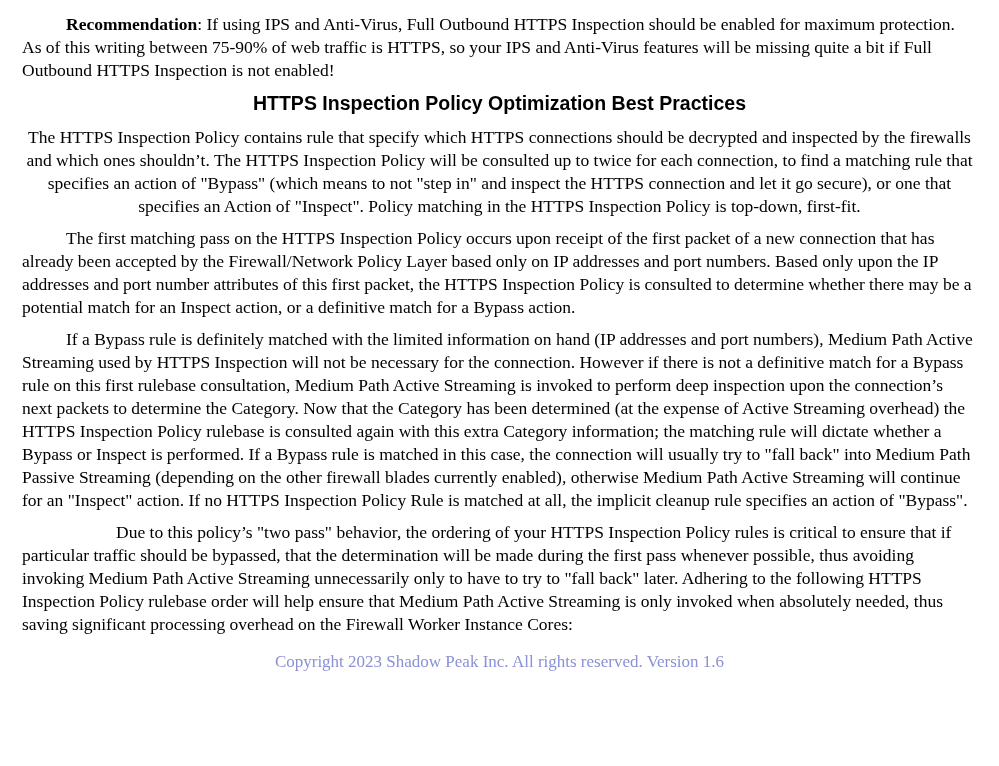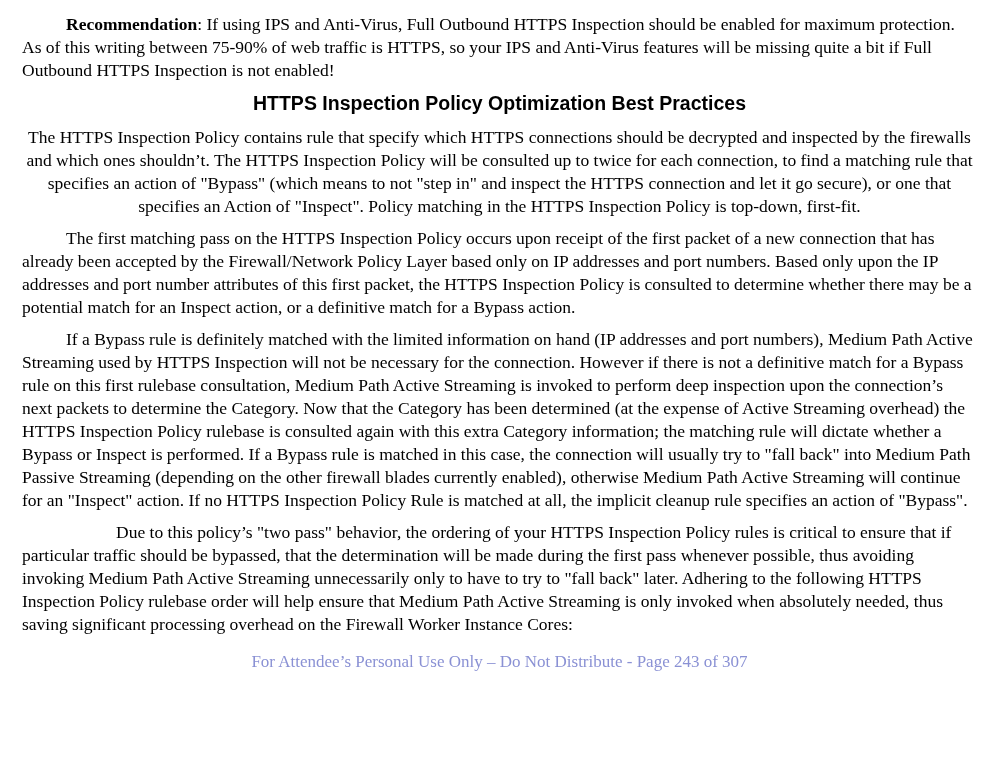--- a/index.html
+++ b/index.html
@@ -57,16 +57,16 @@
 
   <p class="body-para no-indent">The HTTPS Inspection Policy contains rule that specify which HTTPS connections should be decrypted and inspected by the firewalls and which ones shouldn’t.  The HTTPS Inspection Policy will be consulted up to twice for each connection, to find a matching rule that specifies an action of "Bypass" (which means to not "step in" and inspect the HTTPS connection and let it go secure), or one that specifies an Action of "Inspect".  Policy matching in the HTTPS Inspection Policy is top-down, first-fit.</p>
 
   <p class="body-para indent-1">The first matching pass on the HTTPS Inspection Policy occurs upon receipt of the first packet of a new connection that has already been accepted by the Firewall/Network Policy Layer based only on IP addresses and port numbers.  Based only upon the IP addresses and port number attributes of this first packet, the HTTPS Inspection Policy is consulted to determine whether there may be a potential match for an Inspect action, or a definitive match for a Bypass action.</p>
 
   <p class="body-para indent-1">If a Bypass rule is definitely matched with the limited information on hand (IP addresses and port numbers), Medium Path Active Streaming used by HTTPS Inspection will not be necessary for the connection.  However if there is not a definitive match for a Bypass rule on this first rulebase consultation, Medium Path Active Streaming is invoked to perform deep inspection upon the connection’s next packets to determine the Category.  Now that the Category has been determined (at the expense of Active Streaming overhead) the HTTPS Inspection Policy rulebase is consulted again with this extra Category information; the matching rule will dictate whether a Bypass or Inspect is performed.  If a Bypass rule is matched in this case, the connection will usually try to "fall back" into Medium Path Passive Streaming (depending on the other firewall blades currently enabled), otherwise Medium Path Active Streaming will continue for an "Inspect" action.  If no HTTPS Inspection Policy Rule is matched at all, the implicit cleanup rule specifies an action of "Bypass".</p>
 
   <p class="body-para indent-2">Due to this policy’s "two pass" behavior, the ordering of your HTTPS Inspection Policy rules is critical to ensure that if particular traffic should be bypassed, that the determination will be made during the first pass whenever possible, thus avoiding invoking Medium Path Active Streaming unnecessarily only to have to try to "fall back" later.  Adhering to the following HTTPS Inspection Policy rulebase order will help ensure that Medium Path Active Streaming is only invoked when absolutely needed, thus saving significant processing overhead on the Firewall Worker Instance Cores:</p>
 
   <div class="footer">
-    <div>For Attendee’s Personal Use Only – Do Not Distribute - Page 243 of 307</div>
+    <div>Copyright 2023 Shadow Peak Inc.  All rights reserved.  Version 1.6</div>
   </div>
 
 </div>
 
 </body></html>

